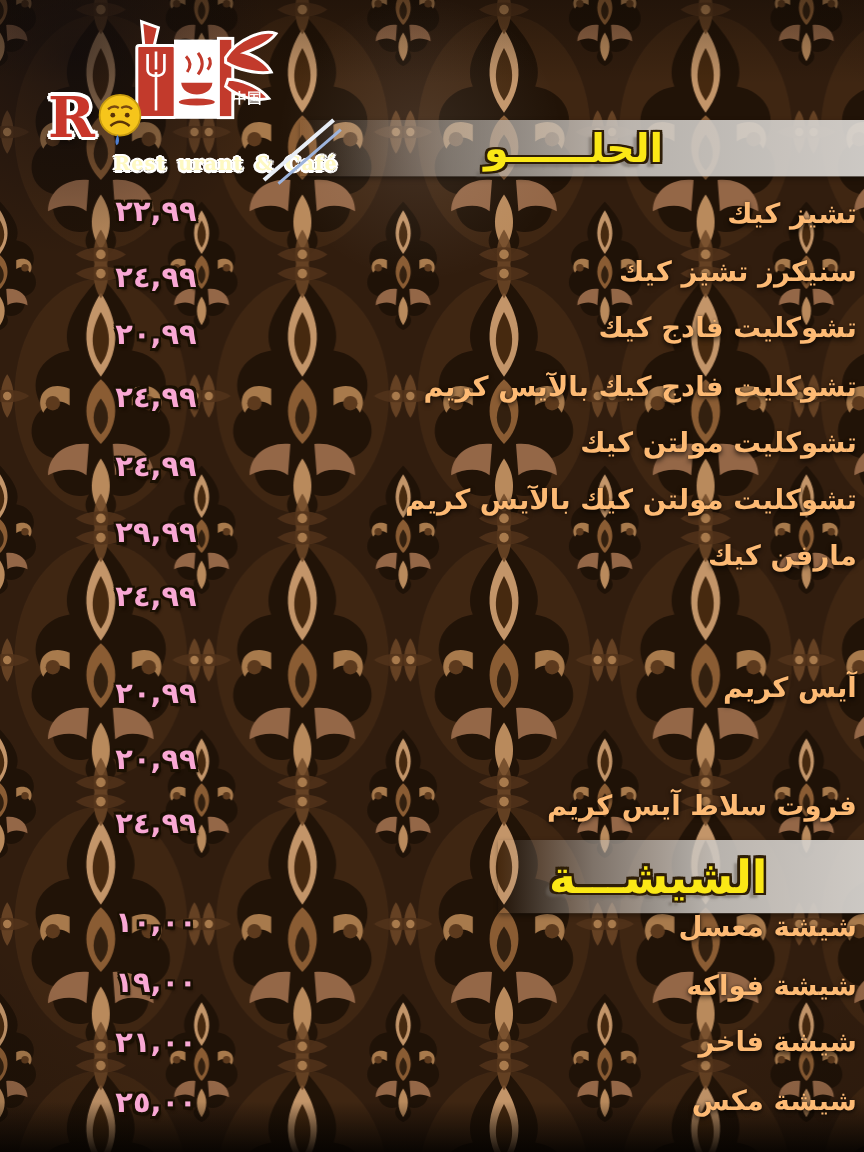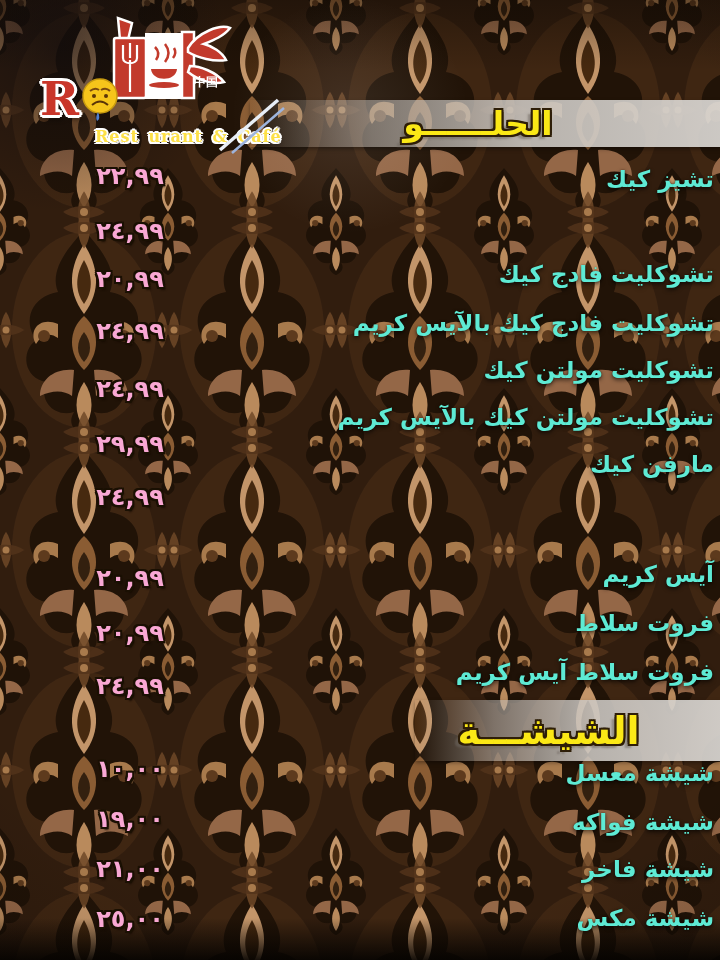--- a/index.html
+++ b/index.html
@@ -32,21 +32,21 @@
   }
   .band-title{
     font-weight:bold;color:#fbe816;direction:rtl;line-height:1;
     text-shadow:
       -2px 0 0 #2e1e08, 2px 0 0 #2e1e08, 0 -2px 0 #2e1e08, 0 2px 0 #2e1e08,
       -2px -2px 0 #2e1e08, 2px 2px 0 #2e1e08, -2px 2px 0 #2e1e08, 2px -2px 0 #2e1e08,
       -5px 4px 2px rgba(110,102,94,.55);
   }
   .item-name{
     position:absolute;right:6px;direction:rtl;white-space:nowrap;
-    color:#5eead4;font-weight:bold;font-size:23px;line-height:1.2;
+    color:#fdba74;font-weight:bold;font-size:23px;line-height:1.2;
     text-shadow:0 2px 4px rgba(0,0,0,.65), 0 0 2px rgba(0,0,0,.45);
   }
   .item-price{
     position:absolute;left:55px;width:150px;text-align:center;direction:rtl;
     color:#f9a8d4;font-weight:bold;font-size:24px;line-height:1.1;white-space:nowrap;
     text-shadow:
       -2px 0 0 #1a1003, 2px 0 0 #1a1003, 0 -2px 0 #1a1003, 0 2px 0 #1a1003,
       -2px -2px 0 #1a1003, 2px 2px 0 #1a1003, -2px 2px 0 #1a1003, 2px -2px 0 #1a1003,
       2px 3px 2px rgba(20,10,0,.8);
   }
@@ -59,21 +59,21 @@
     color:#c9362a;letter-spacing:1px;line-height:1;
     text-shadow:
       -2px -2px 0 #fff, 2px -2px 0 #fff, -2px 2px 0 #fff, 2px 2px 0 #fff,
       -3px 0 0 #fff, 3px 0 0 #fff, 0 3px 0 #fff, 0 -3px 0 #fff,
       4px 5px 4px rgba(0,0,0,.35);
   }
   .face{margin:2px -1px 0 -1px;}
   .subtitle{
     position:absolute;left:95px;top:127px;
     font-family:"DejaVu Serif", serif;font-weight:bold;font-size:16px;
-    color:#fde047;letter-spacing:1px;word-spacing:3px;white-space:nowrap;
+    color:#fef9c3;letter-spacing:1px;word-spacing:3px;white-space:nowrap;
     text-shadow:
       -1.5px -1.5px 0 #fff, 1.5px -1.5px 0 #fff, -1.5px 1.5px 0 #fff, 1.5px 1.5px 0 #fff,
       -2px 0 0 #fff, 2px 0 0 #fff, 0 2px 0 #fff, 0 -2px 0 #fff,
       2px 3px 3px rgba(0,0,0,.35);
   }
   .chopsticks{position:absolute;left:212px;top:96px;}
 </style>
 </head>
 <body>
 
@@ -155,34 +155,34 @@
     <line x1="20" y1="57" x2="72" y2="12" stroke="#9db4dd" stroke-width="2.5"></line>
   </svg>
 </div>
 
 <div id="menu-layer">
     <div class="band" style="top: 100px; height: 47px; left: 250px; width: 470px;">
       <span class="band-title" style="font-size: 33px; padding-right: 14px;">الحلــــــو</span>
     </div>
     <div class="item-name" style="top: 166px;">تشيز كيك</div>
     <div class="item-price" style="top: 163px;">٢٢,٩٩</div>
+    <div class="item-name" style="top: 214px;">سنيكرز تشيز كيك</div>
     <div class="item-price" style="top: 218px;">٢٤,٩٩</div>
     <div class="item-name" style="top: 261px;">تشوكليت فادج كيك</div>
     <div class="item-price" style="top: 266px;">٢٠,٩٩</div>
     <div class="item-name" style="top: 310px;">تشوكليت فادج كيك بالآيس كريم</div>
     <div class="item-price" style="top: 318px;">٢٤,٩٩</div>
     <div class="item-name" style="top: 357px;">تشوكليت مولتن كيك</div>
     <div class="item-price" style="top: 376px;">٢٤,٩٩</div>
     <div class="item-name" style="top: 404px;">تشوكليت مولتن كيك  بالآيس كريم</div>
     <div class="item-price" style="top: 431px;">٢٩,٩٩</div>
     <div class="item-name" style="top: 451px;">مارفن كيك</div>
     <div class="item-price" style="top: 484px;">٢٤,٩٩</div>
     <div class="item-name" style="top: 561px;">آيس كريم</div>
     <div class="item-price" style="top: 565px;">٢٠,٩٩</div>
-    <div class="item-name" style="top: 610px;">فروت سلاط</div>
     <div class="item-price" style="top: 620px;">٢٠,٩٩</div>
     <div class="item-name" style="top: 659px;">فروت سلاط آيس كريم</div>
     <div class="item-price" style="top: 673px;">٢٤,٩٩</div>
     <div class="band" style="top: 700px; height: 61px; left: 415px; width: 305px;">
       <span class="band-title" style="font-size: 38px; padding-right: 38px;">الشيشـــة</span>
     </div>
     <div class="item-name" style="top: 760px; margin-left: 28px;">شيشة معسل</div>
     <div class="item-price" style="top: 756px;">١٠,٠٠</div>
     <div class="item-name" style="top: 809px;">شيشة فواكه</div>
     <div class="item-price" style="top: 806px;">١٩,٠٠</div>

